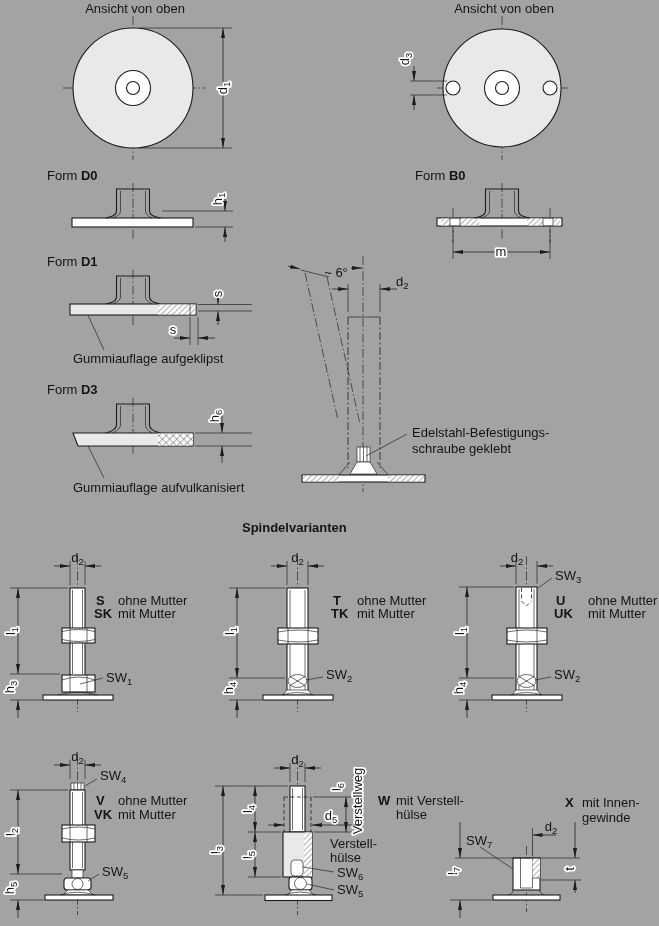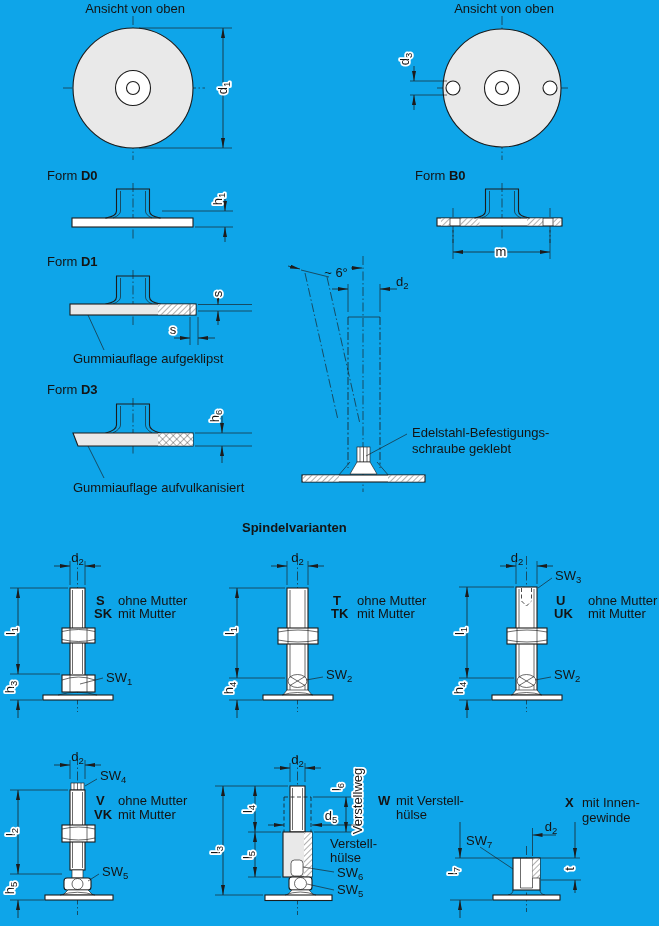--- a/index.html
+++ b/index.html
@@ -1,16 +1,16 @@
 <!DOCTYPE html>
 <html><head>
 <meta charset="utf-8">
 <style>
   html,body { margin:0; padding:0; background:#ffffff; }
-  #stage { width:659px; height:926px; position:relative; background:#0ea5e9; }
+  #stage { width:659px; height:926px; position:relative; background:#a3a3a3; }
   svg { display:block; }
   .ln   { fill:none; stroke:#1c1c1c; stroke-width:1.1; stroke-linecap:square; }
   .thn  { fill:none; stroke:#1c1c1c; stroke-width:0.65; }
   .cl   { fill:none; stroke:#1c1c1c; stroke-width:0.65; stroke-dasharray:9 2.5 1.5 2.5; }
   .ph   { fill:none; stroke:#1c1c1c; stroke-width:0.8;  stroke-dasharray:8 2.5 2 2.5; }
   .dsh  { fill:none; stroke:#1c1c1c; stroke-width:0.8;  stroke-dasharray:4 2.5; }
   .dim  { fill:none; stroke:#1c1c1c; stroke-width:0.75; }
   .fillL { fill:#e9e9e9; }
   .fillW { fill:#ffffff; }
   text { font:13px "Liberation Sans", sans-serif; fill:#141414; }

